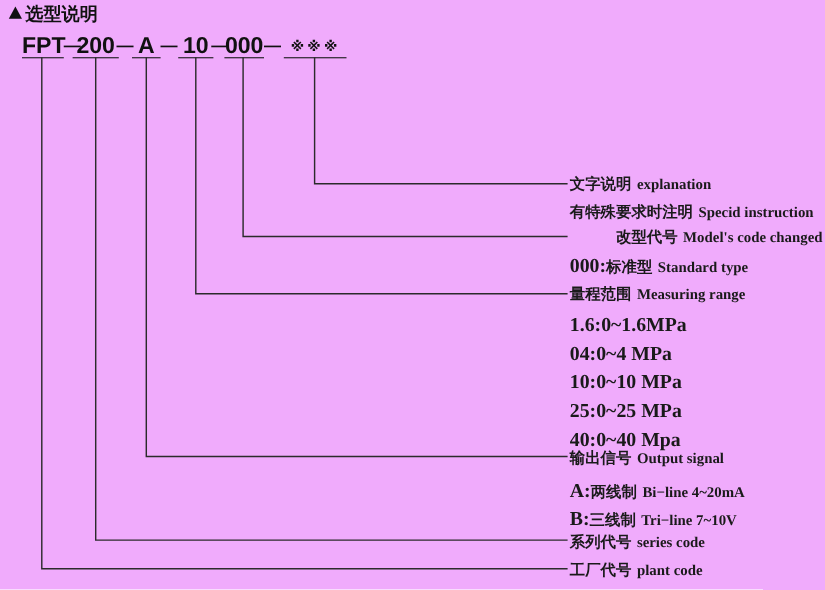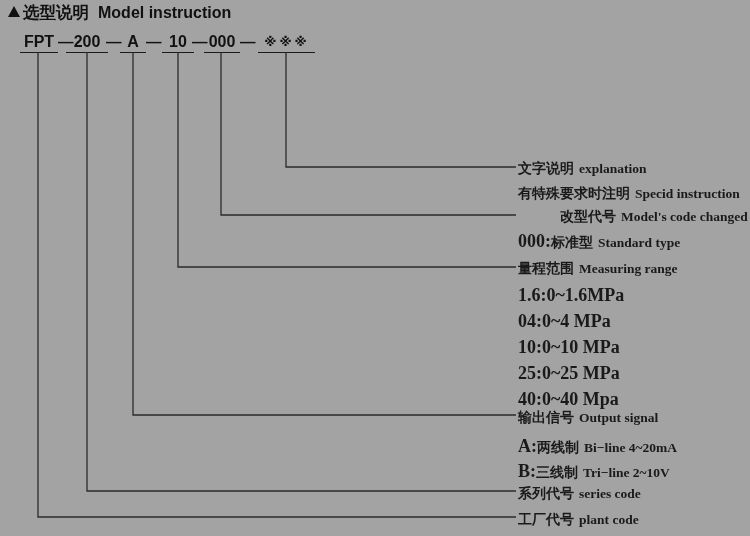--- a/index.html
+++ b/index.html
@@ -8,21 +8,21 @@
     background: #ffffff;
   }
   body {
     font-family: "Liberation Sans", sans-serif;
     color: #1a1a1a;
   }
   #page {
     position: relative;
     width: 750px;
     height: 536px;
-    background: #a3a3a3;
+    background: #f0abfc;
     overflow: hidden;
   }
 
   
   #title-bar {
     position: absolute;
     left: 8px;
     top: 2px;
     display: flex;
     align-items: baseline;
@@ -58,21 +58,21 @@
     position: absolute;
     left: 0;
     top: 33px;
     width: 750px;
     height: 26px;
   }
   .code-seg {
     position: absolute;
     top: 0;
     font-family: "Liberation Sans", sans-serif;
-    font-size: 16px;
+    font-size: 21px;
     font-weight: bold;
     color: #111111;
     text-align: center;
     border-bottom: 1.6px solid #1a1a1a;
     padding-bottom: 1px;
     line-height: 18px;
     white-space: nowrap;
   }
   .code-dash {
     position: absolute;
@@ -129,21 +129,20 @@
   }
 </style>
 </head>
 <body>
 
 <div id="page">
 
   <div id="title-bar">
     <span class="tri-marker"></span>
     <span class="title-cn">选型说明</span>
-    <span class="title-en">Model instruction</span>
   </div>
 
   <div id="code-row">
       <div class="code-seg" style="left: 20px; width: 38px;">FPT</div>
       <div class="code-seg" style="left: 66px; width: 42px;">200</div>
       <div class="code-seg" style="left: 120px; width: 26px;">A</div>
       <div class="code-seg" style="left: 162px; width: 32px;">10</div>
       <div class="code-seg" style="left: 204px; width: 36px;">000</div>
       <div class="code-seg mark" style="left: 258px; width: 56px;">※※※</div>
       <div class="code-dash" style="left: 58px;">—</div>
@@ -168,18 +167,18 @@
       <div class="label-row" style="top: 207px; margin-left: 42px;"><span class="lbl-cn">改型代号</span><span class="lbl-en">Model's code changed</span></div>
       <div class="label-row" style="top: 232px;"><span class="lbl-code">000:</span><span class="lbl-cn">标准型</span><span class="lbl-en">Standard type</span></div>
       <div class="label-row" style="top: 259px;"><span class="lbl-cn">量程范围</span><span class="lbl-en">Measuring range</span></div>
       <div class="label-row" style="top: 286px;"><span class="lbl-code">1.6:0~1.6MPa</span></div>
       <div class="label-row" style="top: 312px; text-align: center;"><span class="lbl-code">04:0~4 MPa</span></div>
       <div class="label-row" style="top: 338px;"><span class="lbl-code">10:0~10 MPa</span></div>
       <div class="label-row" style="top: 364px; text-align: center;"><span class="lbl-code">25:0~25 MPa</span></div>
       <div class="label-row" style="top: 390px;"><span class="lbl-code">40:0~40 Mpa</span></div>
       <div class="label-row" style="top: 408px;"><span class="lbl-cn">输出信号</span><span class="lbl-en">Output signal</span></div>
       <div class="label-row" style="top: 437px;"><span class="lbl-code">A:</span><span class="lbl-cn">两线制</span><span class="lbl-en">Bi−line 4~20mA</span></div>
-      <div class="label-row" style="top: 462px;"><span class="lbl-code">B:</span><span class="lbl-cn">三线制</span><span class="lbl-en">Tri−line 2~10V</span></div>
+      <div class="label-row" style="top: 462px;"><span class="lbl-code">B:</span><span class="lbl-cn">三线制</span><span class="lbl-en">Tri−line 7~10V</span></div>
       <div class="label-row" style="top: 484px;"><span class="lbl-cn">系列代号</span><span class="lbl-en">series code</span></div>
       <div class="label-row" style="top: 510px;"><span class="lbl-cn">工厂代号</span><span class="lbl-en">plant code</span></div>
     </div>
 
 </div>
 
 </body></html>

